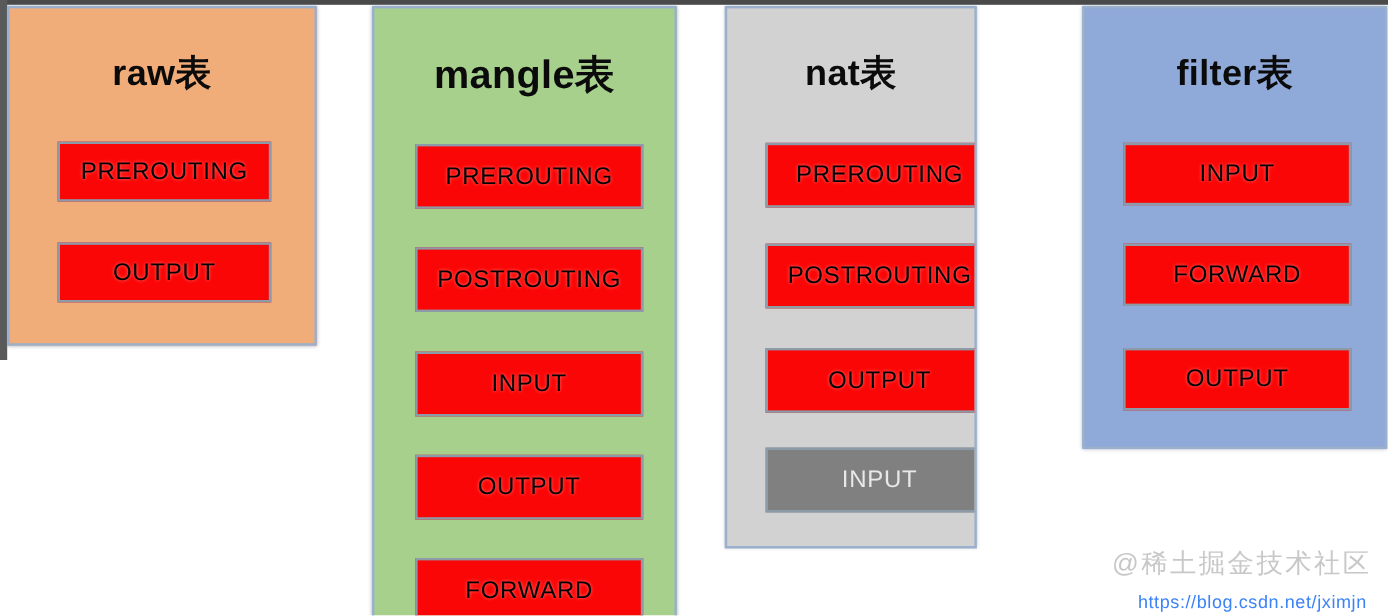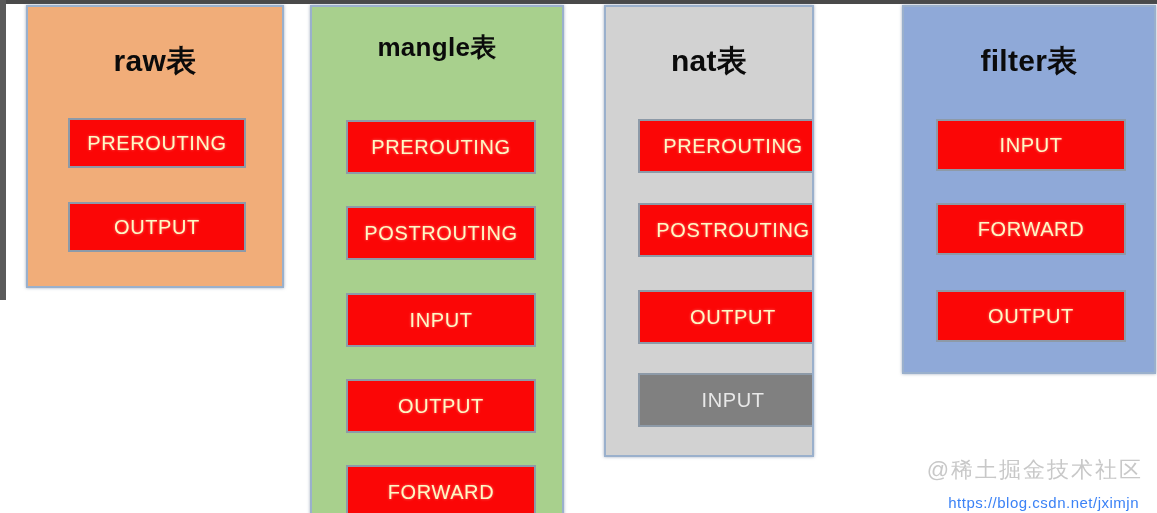--- a/index.html
+++ b/index.html
@@ -48,36 +48,36 @@
     letter-spacing: 0.3px;
     white-space: nowrap;
   }
   .chain {
     position: absolute;
     box-sizing: border-box;
     border: 2px solid #8d9aa8;
     display: flex;
     align-items: center;
     justify-content: center;
-    color: #fef9c3;
+    color: #000000;
     font-weight: 400;
     letter-spacing: 0.6px;
     text-shadow: 0 0 3px rgba(255,255,255,0.45);
   }
   .chain.active   { background: #fb0606; }
   .chain.disabled { background: #808080; border-color: #8d9aa8; }
 
   
   .panel-raw    { background: #f1ad79; }
   .panel-mangle { background: #a8d08d; }
   .panel-nat    { background: #d2d2d2; }
   .panel-filter { background: #8fa9d8; }
 
   
-  #panel-raw    { left: 26px;  top: 5px;  width: 258px; height: 283px; }
+  #panel-raw    { left: 6px;  top: 5px;  width: 258px; height: 283px; }
   #panel-mangle { left: 310px; top: 5px;  width: 254px; height: 520px; }
   #panel-nat    { left: 604px; top: 5px;  width: 210px; height: 452px; }
   #panel-filter { left: 902px; top: 5px;  width: 254px; height: 369px; }
 
   .watermark {
     position: absolute;
     right: 14px;
     bottom: 28px;
     font-size: 22px;
     color: #c8c8c8;
@@ -106,21 +106,21 @@
     <div class="panel-title" style="top: 34px; font-size: 30px;">raw表</div>
     <div class="chain active" style="left: 40px; width: 178px; height: 50px; top: 111px; font-size: 20px; background: rgb(251, 6, 6);">
       <span>PREROUTING</span>
     </div>
     <div class="chain active" style="left: 40px; width: 178px; height: 50px; top: 195px; font-size: 20px; background: rgb(251, 6, 6);">
       <span>OUTPUT</span>
     </div>
   </div>
 
   <div class="panel panel-mangle" id="panel-mangle" style="background: rgb(168, 208, 141); border-color: rgb(154, 176, 204);">
-    <div class="panel-title" style="top: 23px; font-size: 26px;">mangle表</div>
+    <div class="panel-title" style="top: 33px; font-size: 33px;">mangle表</div>
     <div class="chain active" style="left: 34px; width: 190px; height: 54px; top: 113px; font-size: 20px; background: rgb(251, 6, 6);">
       <span>PREROUTING</span>
     </div>
     <div class="chain active" style="left: 34px; width: 190px; height: 54px; top: 199px; font-size: 20px; background: rgb(251, 6, 6);">
       <span>POSTROUTING</span>
     </div>
     <div class="chain active" style="left: 34px; width: 190px; height: 54px; top: 286px; font-size: 20px; background: rgb(251, 6, 6);">
       <span>INPUT</span>
     </div>
     <div class="chain active" style="left: 34px; width: 190px; height: 54px; top: 372px; font-size: 20px; background: rgb(251, 6, 6);">

